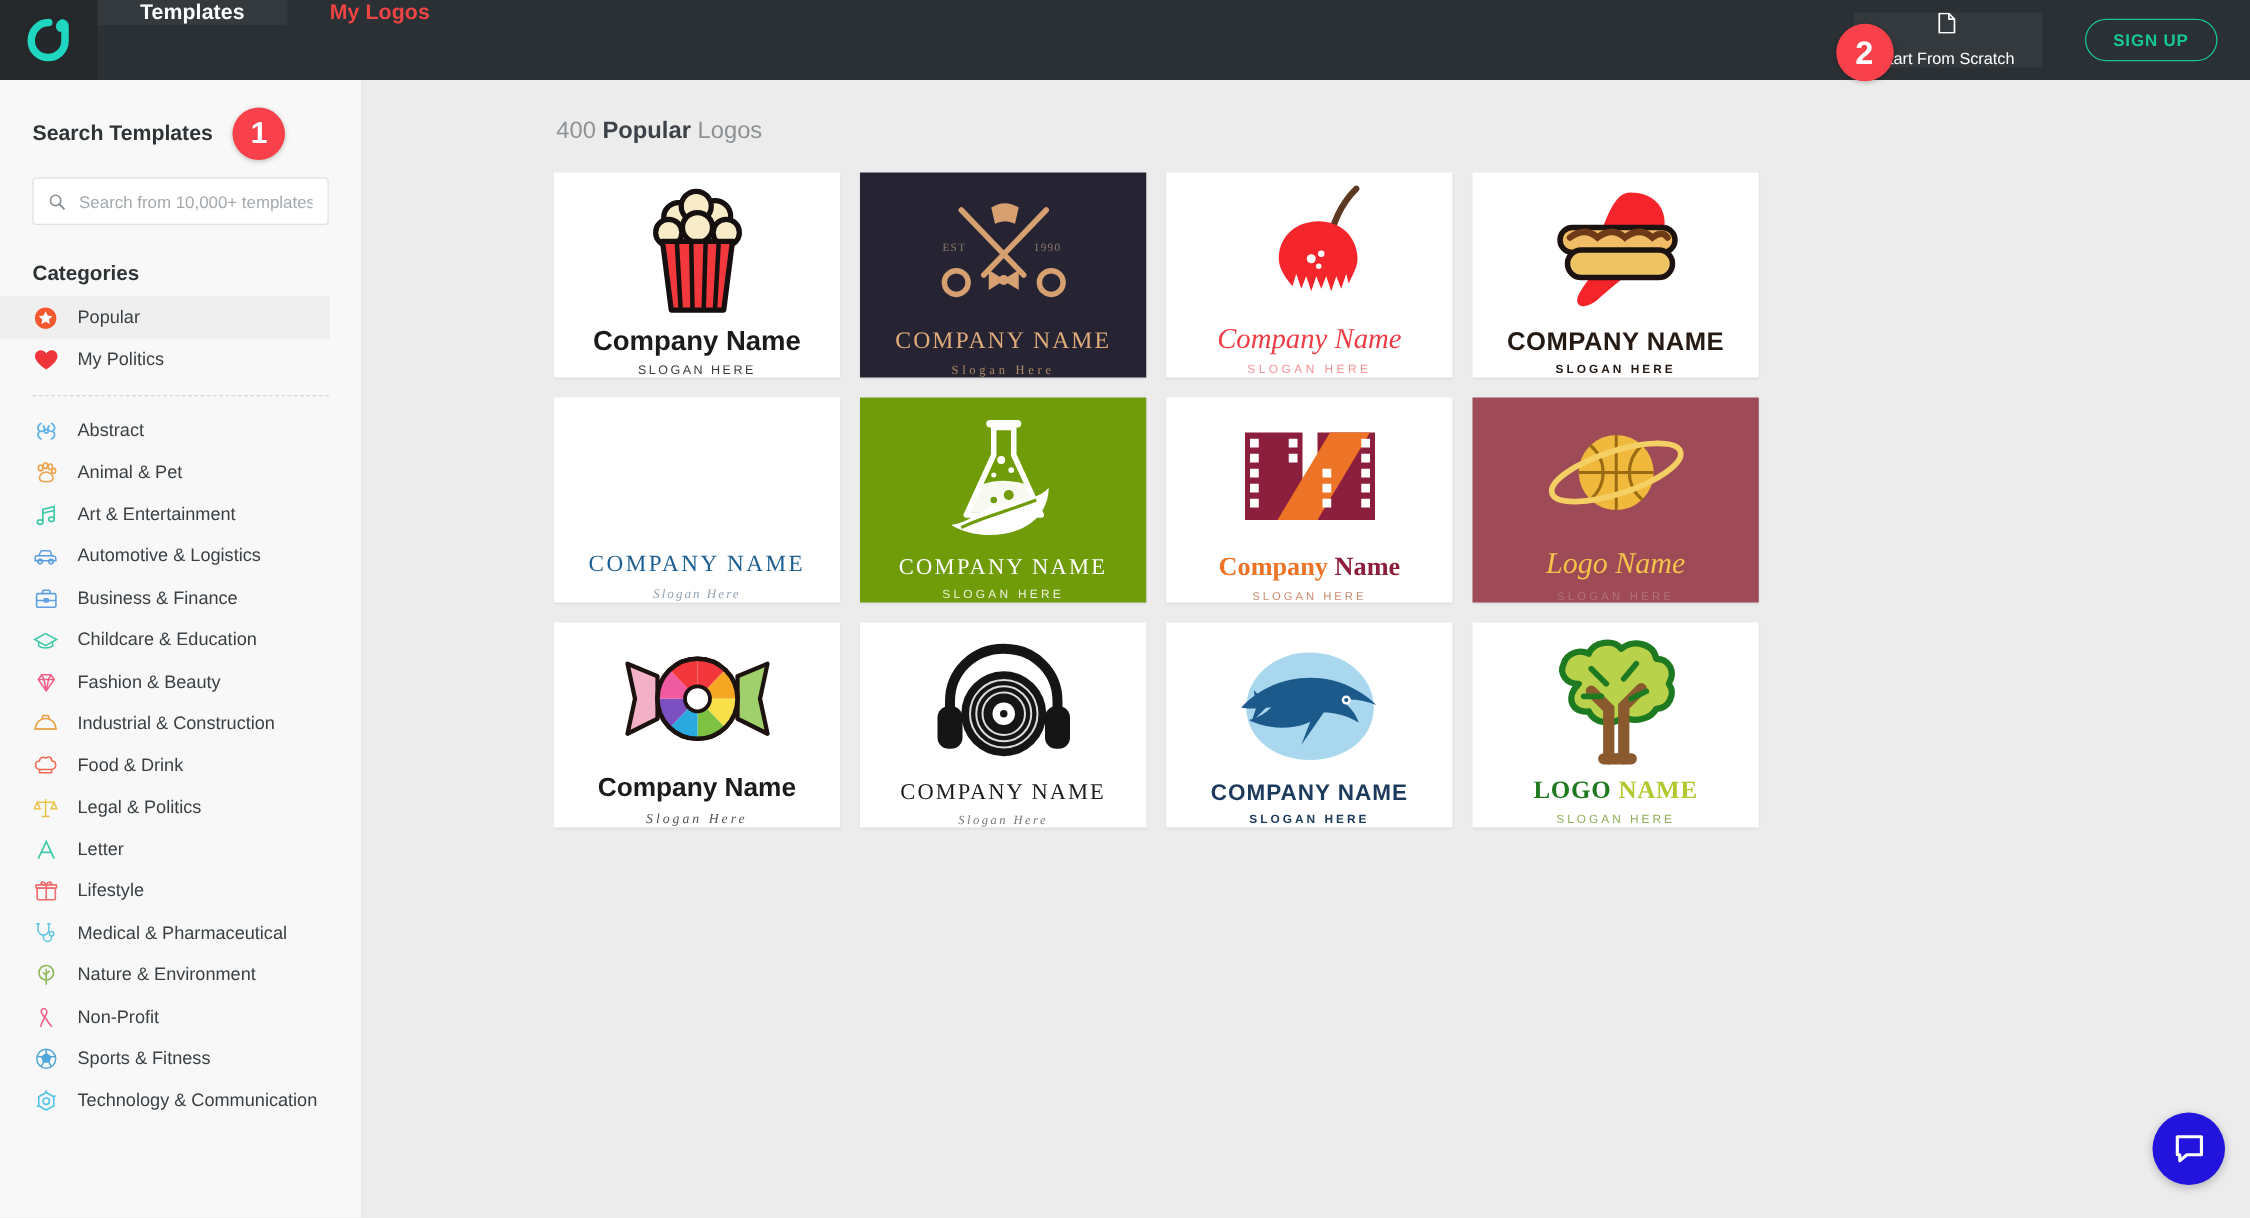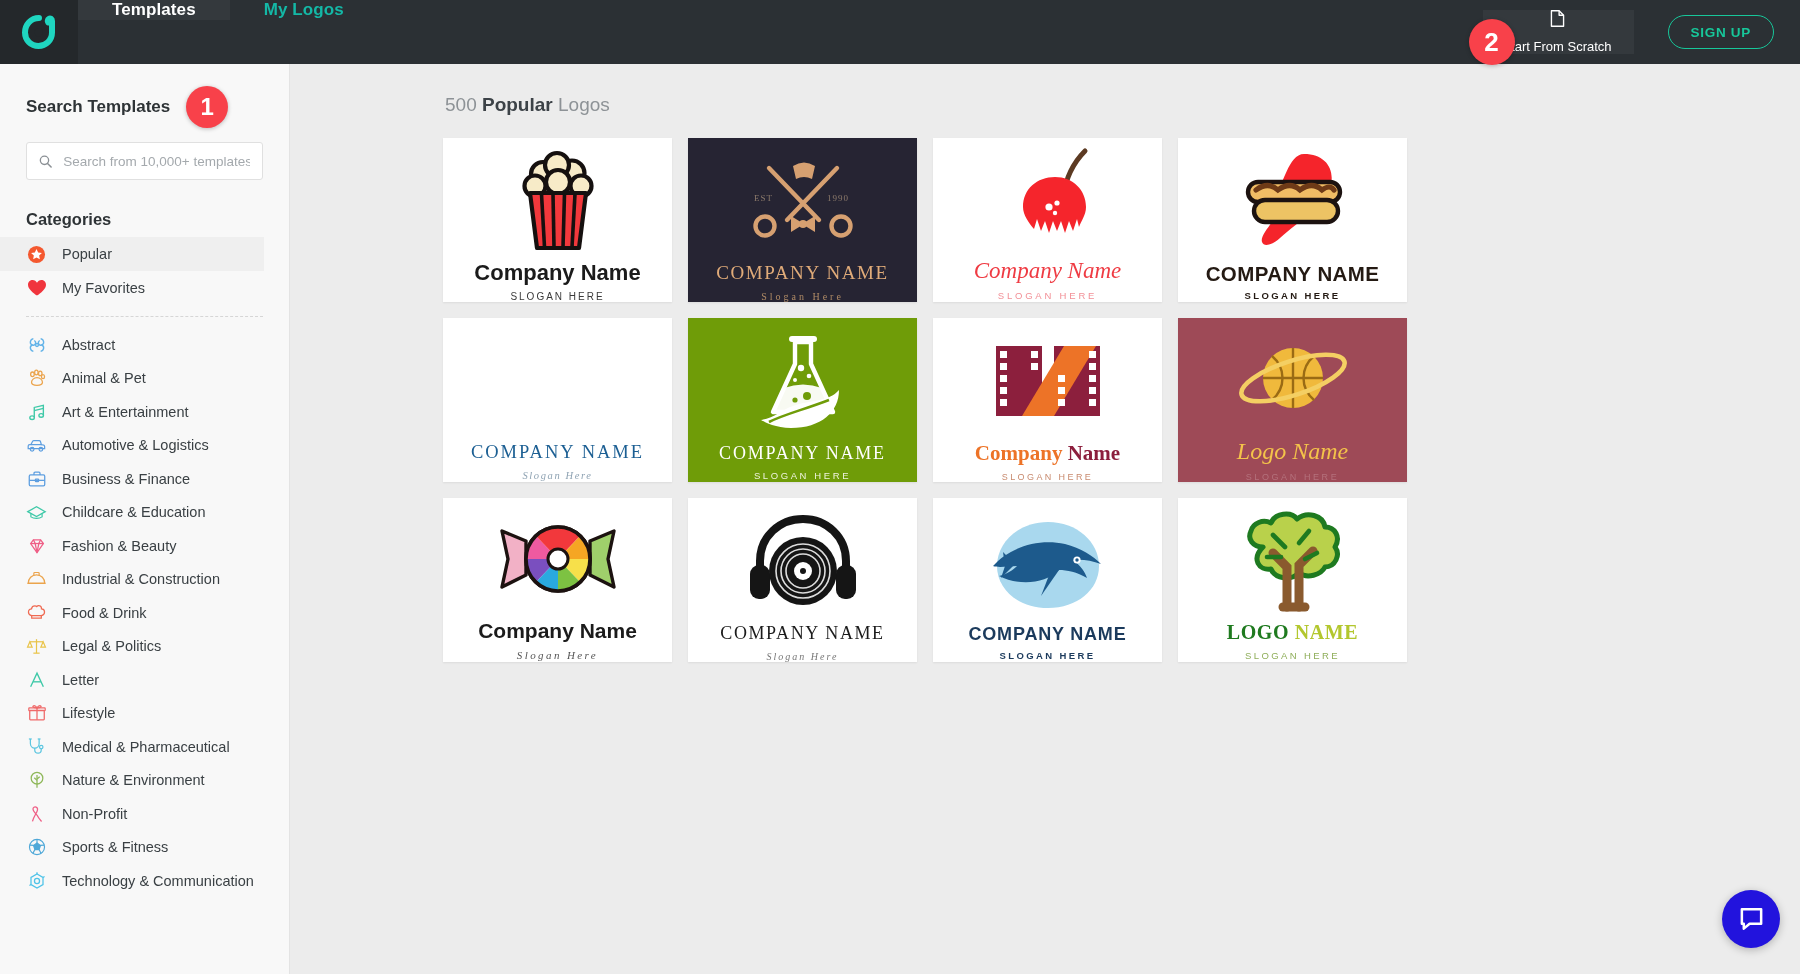--- a/index.html
+++ b/index.html
@@ -21,21 +21,21 @@
     width: 78px; height: 64px;
     background: #24282b;
     display: flex; align-items: center; justify-content: center;
   }
   .brand-mark { width: 40px; height: 40px; }
   .nav-tabs { display: flex; align-items: flex-start; }
   .nav-tab {
     display: flex; align-items: center; justify-content: center;
     padding: 0 34px;
     font-size: 17px; font-weight: bold;
-    color: #14b8a6; cursor: pointer;
+    color: #ef4444; cursor: pointer;
     letter-spacing: 0.1px;
   }
   .nav-tab.active { background: #34393d; color: #ffffff; }
   .topbar-right {
     margin-left: auto; display: flex; align-items: center;
     padding-right: 26px; gap: 0;
     position: relative;
   }
   .scratch-btn {
     display: flex; align-items: center; gap: 12px;
@@ -264,21 +264,21 @@
       </svg>
     </span>
     <span>Popular</span>
   </div>
   <div class="cat-row">
     <span class="cat-ico">
       <svg width="20" height="18" viewBox="0 0 20 18">
         <path d="M10 16.5 C10 16.5 1 11 1 5.9 C1 3 3.2 1.1 5.6 1.1 C7.5 1.1 9.2 2.3 10 3.8 C10.8 2.3 12.5 1.1 14.4 1.1 C16.8 1.1 19 3 19 5.9 C19 11 10 16.5 10 16.5Z" fill="#f0353d"></path>
       </svg>
     </span>
-    <span>My Favorites</span>
+    <span>My Politics</span>
   </div>
 
   <div class="divider"></div>
 
   <div class="cat-list">
 
     <div class="cat-row">
       <span class="cat-ico">
         <svg width="20" height="20" viewBox="0 0 22 22" fill="none" stroke="#63b3e8" stroke-width="1.5">
           <path d="M7 4 C3 5 2.5 10 6 11 C9 12 11 8 8 6"></path>
@@ -480,21 +480,21 @@
       </span>
       <span>Technology &amp; Communication</span>
     </div>
 
   </div>
 </div>
 
 <div class="main">
 
   <div class="main-head">
-    <span>500</span>
+    <span>400</span>
     <b>Popular</b>
     <span>Logos</span>
   </div>
 
   <div class="grid">
 
     <div class="card">
       <div class="logo-art">
         <svg width="96" height="104" viewBox="0 0 96 104">
           <g stroke="#15100f" stroke-width="4.2" fill="#f7ebc8" stroke-linejoin="round">

